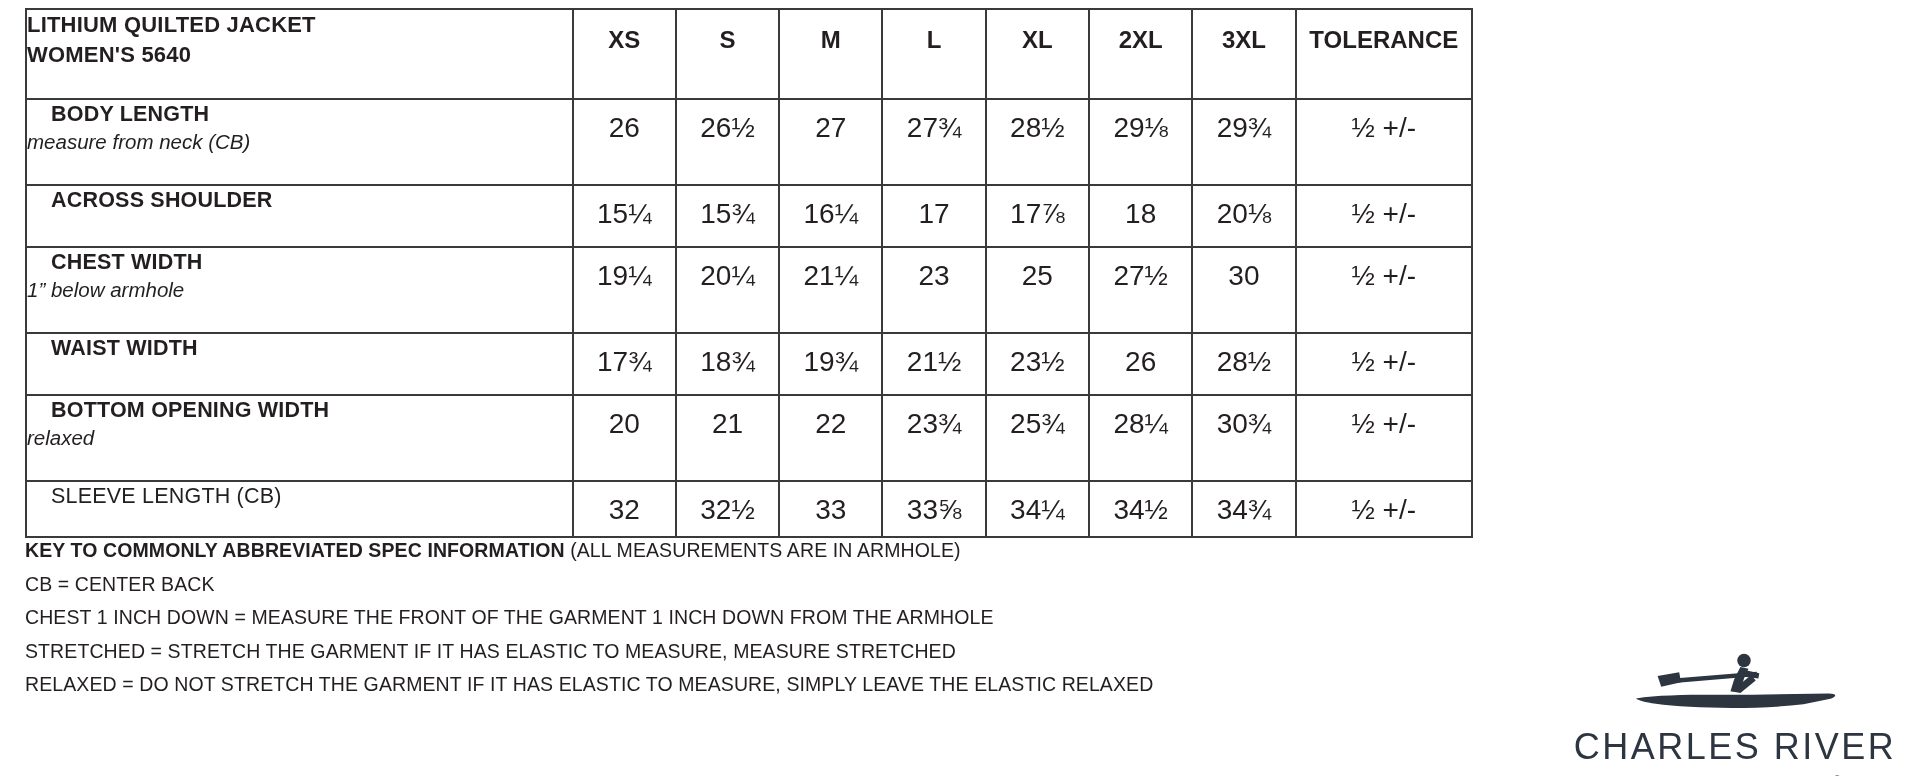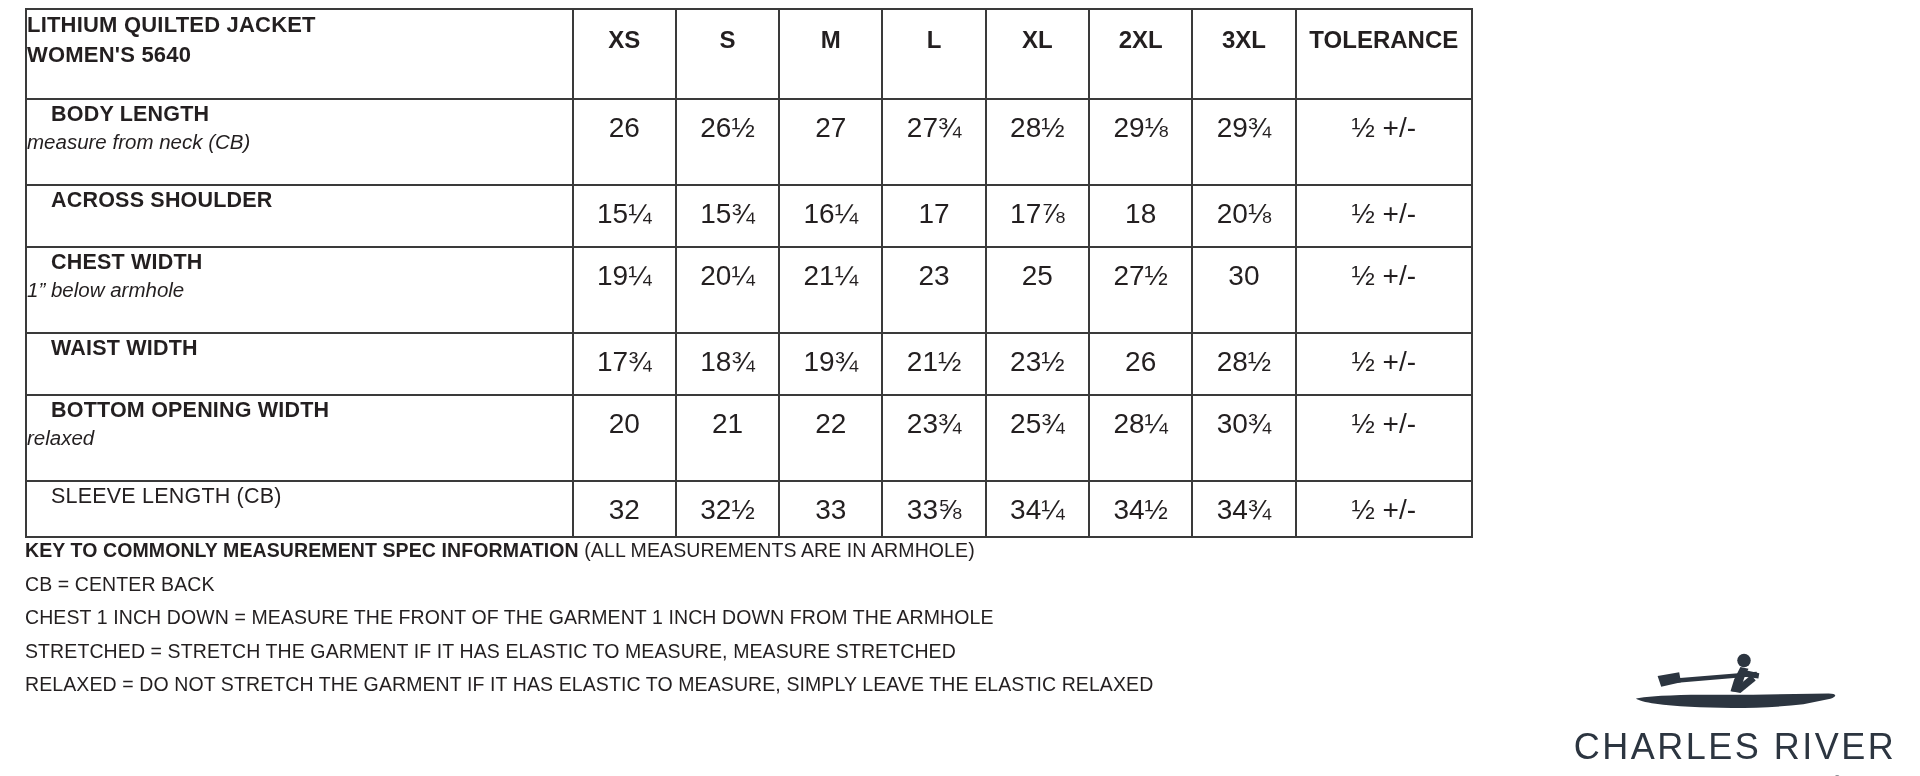--- a/index.html
+++ b/index.html
@@ -160,21 +160,21 @@
         <td class="val">34¼</td>
         <td class="val">34½</td>
         <td class="val">34¾</td>
         <td class="val">½ +/-</td>
       </tr>
     </tbody>
 </table>
 
 <div class="key-block">
   <div class="key-line">
-    <span class="b">KEY TO COMMONLY MEASUREMENT SPEC INFORMATION</span>
+    <span class="b">KEY TO COMMONLY ABBREVIATED SPEC INFORMATION</span>
     <span>(ALL MEASUREMENTS ARE IN ARMHOLE)</span>
   </div>
   <div id="key-lines">
       <div class="key-line">CB = CENTER BACK</div>
       <div class="key-line">CHEST 1 INCH DOWN = MEASURE THE FRONT OF THE GARMENT 1 INCH DOWN FROM THE ARMHOLE</div>
       <div class="key-line">STRETCHED = STRETCH THE GARMENT IF IT HAS ELASTIC TO MEASURE, MEASURE STRETCHED</div>
       <div class="key-line">RELAXED = DO NOT STRETCH THE GARMENT IF IT HAS ELASTIC TO MEASURE, SIMPLY LEAVE THE ELASTIC RELAXED</div>
     </div>
 </div>
 

